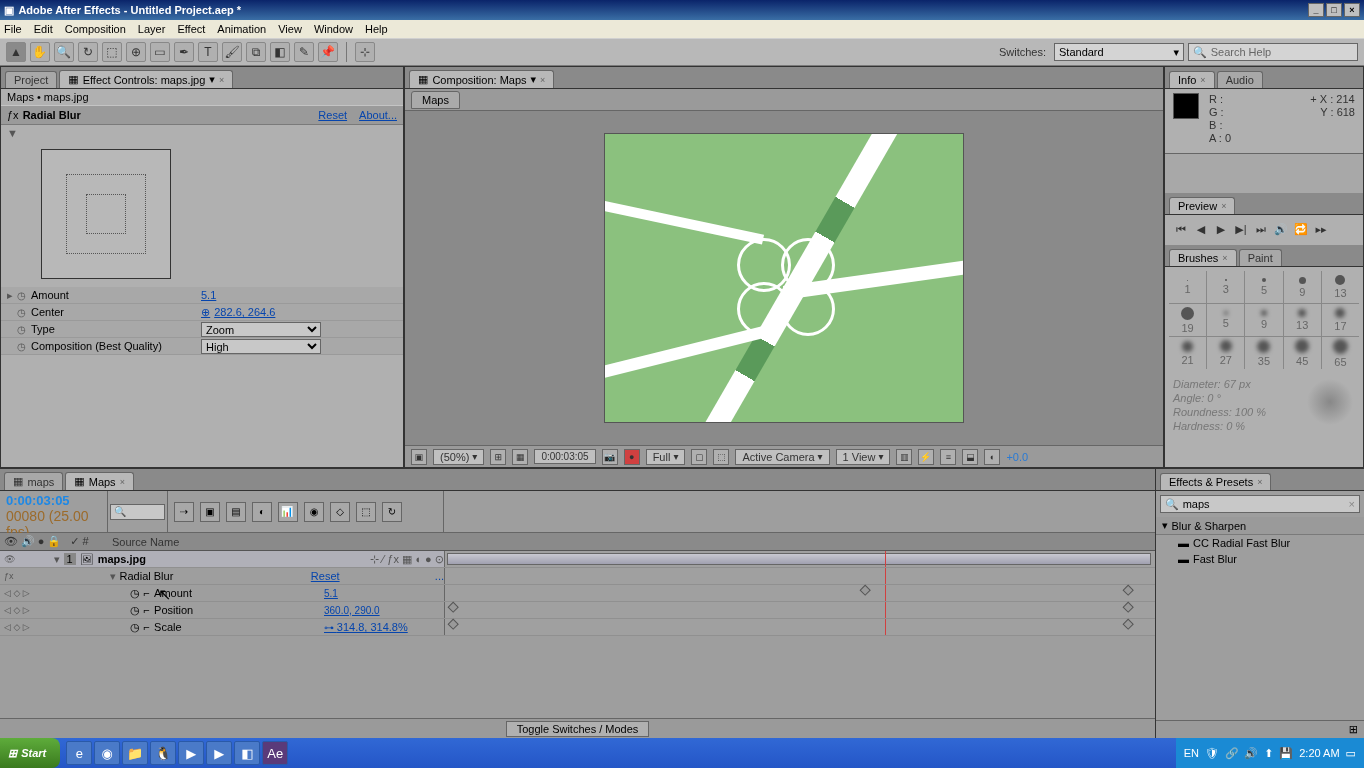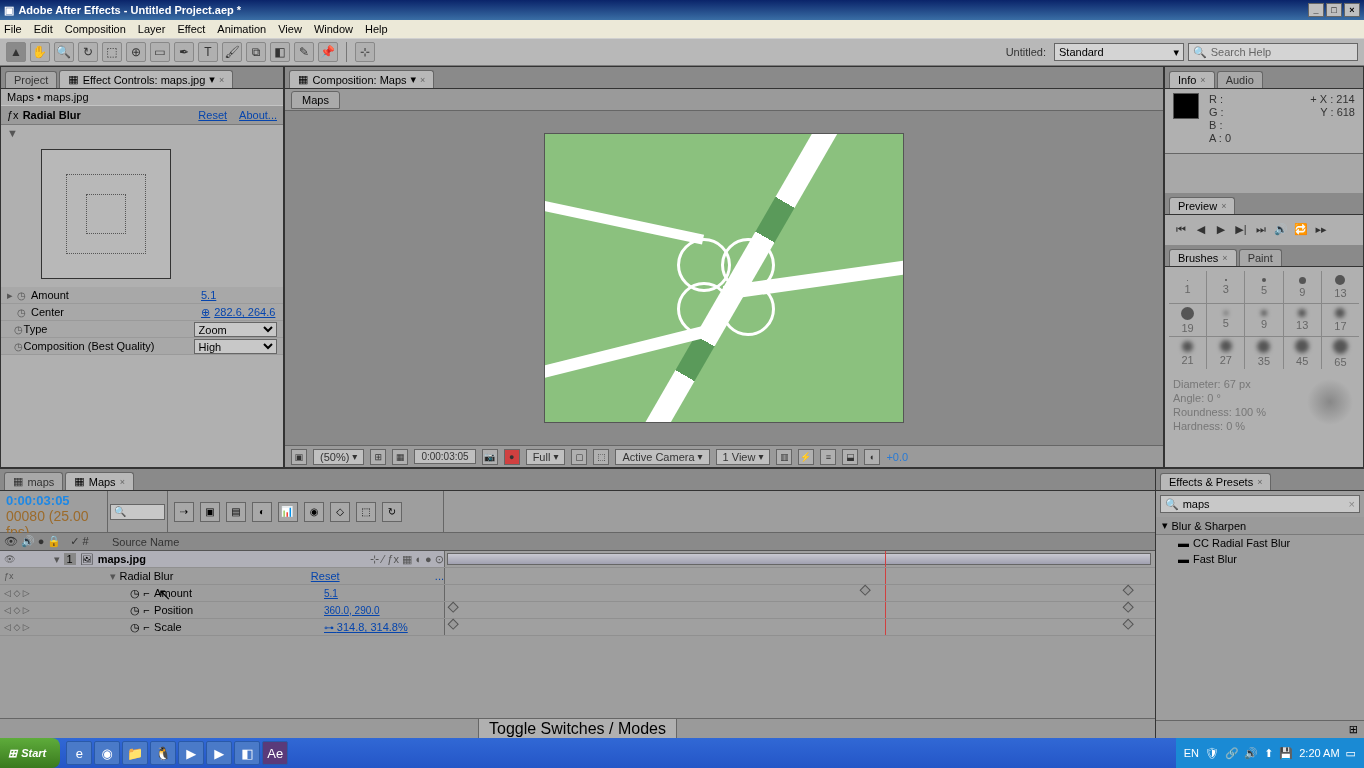--- a/index.html
+++ b/index.html
@@ -10,21 +10,21 @@
 .menu-bar { height: 18px; background: #ece9d8; display: flex; align-items: center; padding: 0 4px; gap: 12px; color: #000; }
 .toolbar { height: 28px; background: #b8b8b8; border-top: 1px solid #d0d0d0; border-bottom: 1px solid #7a7a7a; display: flex; align-items: center; padding: 0 6px; gap: 4px; }
 .tool-btn { width: 20px; height: 20px; background: #b0b0b0; border: 1px solid #888; border-radius: 2px; display: flex; align-items: center; justify-content: center; font-size: 12px; color: #333; }
 .tool-btn.active { background: #8a8a8a; }
 .toolbar .spacer { flex: 1; }
 .ws-label { color: #333; margin-right: 4px; }
 .ws-select { width: 130px; height: 18px; background: #d4d4d4; border: 1px solid #666; padding: 0 4px; display: flex; align-items: center; justify-content: space-between; font-size: 11px; }
 .search-box { width: 170px; height: 18px; background: #d4d4d4; border: 1px solid #666; padding: 0 4px; display: flex; align-items: center; gap: 4px; color: #666; }
 .main-area { flex: 1; display: flex; background: #9e9e9e; min-height: 0; }
 .col { display: flex; flex-direction: column; border: 1px solid #333; }
-.col-left { width: 284px; }
+.col-left { width: 404px; }
 .col-mid { flex: 1; }
 .col-right { width: 200px; }
 .panel-tabs { height: 22px; background: #8a8a8a; display: flex; align-items: flex-end; padding: 0 4px; gap: 2px; border-bottom: 1px solid #333; }
 .tab { background: #a8a8a8; border: 1px solid #666; border-bottom: none; padding: 2px 8px; border-radius: 3px 3px 0 0; color: #333; display: flex; align-items: center; gap: 4px; }
 .tab.active { background: #b8b8b8; color: #000; }
 .tab .close { font-size: 9px; color: #666; }
 .panel-body { flex: 1; background: #b0b0b0; overflow: hidden; display: flex; flex-direction: column; }
 .breadcrumb { padding: 2px 6px; color: #000; font-size: 11px; }
 .fx-head { background: #9a9a9a; padding: 3px 6px; display: flex; align-items: center; border-top: 1px solid #c4c4c4; border-bottom: 1px solid #7a7a7a; }
 .fx-head .name { font-weight: bold; color: #000; flex: 1; }
@@ -60,21 +60,21 @@
 .info-body { padding: 4px 8px; display: flex; gap: 10px; color: #333; }
 .swatch { width: 26px; height: 26px; background: #000; border: 1px solid #555; }
 .info-rgba { line-height: 13px; font-size: 10px; }
 .info-xy { margin-left: auto; line-height: 13px; font-size: 10px; }
 .preview-controls { display: flex; gap: 4px; padding: 6px 8px; align-items: center; }
 .pc-btn { width: 16px; height: 16px; display: flex; align-items: center; justify-content: center; color: #333; font-size: 11px; }
 .brush-grid { display: grid; grid-template-columns: repeat(5,1fr); gap: 1px; background: #888; margin: 4px; }
 .brush-cell { background: #b0b0b0; height: 32px; display: flex; flex-direction: column; align-items: center; justify-content: center; font-size: 9px; color: #666; }
 .brush-cell .dot { width: var(--s,4px); height: var(--s,4px); background: #555; border-radius: 50%; margin-bottom: 2px; }
 .brush-cell.soft .dot { filter: blur(2px); }
-.brush-props { padding: 4px 8px; color: #777; font-size: 10px; line-height: 14px; display: flex; }
+.brush-props { padding: 4px 8px; color: #777; font-size: 10px; line-height: 14px; display: flex; font-style: italic; }
 .brush-preview { width: 50px; height: 50px; background: radial-gradient(circle,#888 0%,#b0b0b0 65%); margin-left: auto; }
 .timeline-area { height: 270px; background: #9e9e9e; display: flex; border-top: 1px solid #333; }
 .tl-left { width: 1156px; display: flex; flex-direction: column; border-right: 1px solid #333; }
 .tl-right { width: 208px; display: flex; flex-direction: column; }
 .tl-tabs { height: 22px; background: #8a8a8a; display: flex; align-items: flex-end; padding: 0 4px; gap: 2px; border-bottom: 1px solid #333; }
 .tl-header { height: 42px; display: flex; border-bottom: 1px solid #666; }
 .tl-time-col { width: 108px; padding: 2px 6px; border-right: 1px solid #666; }
 .tl-timecode { color: #1e88e5; font-weight: bold; font-size: 13px; }
 .tl-frames { color: #9c6b2b; font-size: 14px; }
 .tl-search-col { width: 60px; display: flex; align-items: center; border-right: 1px solid #666; padding: 2px; }
@@ -95,21 +95,21 @@
 .tl-row .track { flex: 1; position: relative; height: 100%; background: #a0a0a0; border-left: 1px solid #666; }
 .layer-bar { position: absolute; top: 2px; bottom: 2px; left: 2px; right: 4px; background: linear-gradient(#b8d8b0,#8ab87a); border: 1px solid #5a8a50; }
 .layer-bar.sel { background: linear-gradient(#c8c8d0,#a0a0b0); border-color: #666; }
 .kf { position: absolute; width: 8px; height: 8px; background: #999; border: 1px solid #555; transform: rotate(45deg) translateX(-4px); top: 4px; }
 .playline { position: absolute; top: 0; bottom: 0; width: 1px; background: #d04040; }
 .tl-row .prop-name { flex: 1; color: #000; }
 .tl-row .prop-val { width: 120px; color: #0645ad; text-decoration: underline; font-size: 10px; }
 .tl-row .reset-link { color: #0645ad; text-decoration: underline; width: 120px; }
 .layer-name { font-weight: bold; color: #000; }
 .tl-footer { height: 20px; background: #9a9a9a; border-top: 1px solid #666; display: flex; align-items: center; justify-content: center; }
-.toggle-btn { background: #b0b0b0; border: 1px solid #666; padding: 1px 10px; font-size: 16px; }
+.toggle-btn { background: #b0b0b0; border: 1px solid #666; padding: 1px 10px; font-size: 11px; }
 .ep-search { margin: 4px; height: 18px; background: #c8c8c8; border: 1px solid #666; padding: 0 4px; display: flex; align-items: center; gap: 4px; }
 .ep-cat { padding: 2px 6px; background: #9a9a9a; border-bottom: 1px solid #7a7a7a; color: #000; display: flex; align-items: center; gap: 4px; }
 .ep-item { padding: 2px 6px 2px 22px; color: #000; display: flex; align-items: center; gap: 4px; }
 .taskbar { height: 30px; background: linear-gradient(#3168d5,#2456c7); display: flex; align-items: center; padding: 0; color: #fff; }
 .start-btn { height: 100%; background: linear-gradient(#5eac3b,#3a7a1e); padding: 0 14px 0 8px; display: flex; align-items: center; font-weight: bold; font-style: italic; border-radius: 0 8px 8px 0; gap: 4px;}
 .task-icons { display: flex; gap: 2px; margin-left: 6px; }
 .task-icon { width: 26px; height: 24px; background: #4a7ac8; border: 1px solid #2a5aa8; border-radius: 2px; display: flex; align-items: center; justify-content: center; font-size: 13px; }
 .task-icon.active { background: #2a4a98; }
 .tray { margin-left: auto; height: 100%; background: #1a8ad4; display: flex; align-items: center; padding: 0 8px; gap: 6px; font-size: 10px; }
 .cursor-img { position: absolute; pointer-events: none; font-size: 16px; color: #000; z-index: 100; }
@@ -149,21 +149,21 @@
   <div class="tool-btn">✒</div>
   <div class="tool-btn">T</div>
   <div class="tool-btn">🖌</div>
   <div class="tool-btn">⧉</div>
   <div class="tool-btn">◧</div>
   <div class="tool-btn">✎</div>
   <div class="tool-btn">📌</div>
   <div style="width:1px;height:20px;background:#777;margin:0 4px"></div>
   <div class="tool-btn">⊹</div>
   <div class="spacer"></div>
-  <span class="ws-label">Untitled:</span>
+  <span class="ws-label">Switches:</span>
   <div class="ws-select">
       <span>Standard</span>
       <span>▾</span>
     </div>
   <div class="search-box">
       <span>🔍</span>
       <span>Search Help</span>
     </div>
 </div>
 

